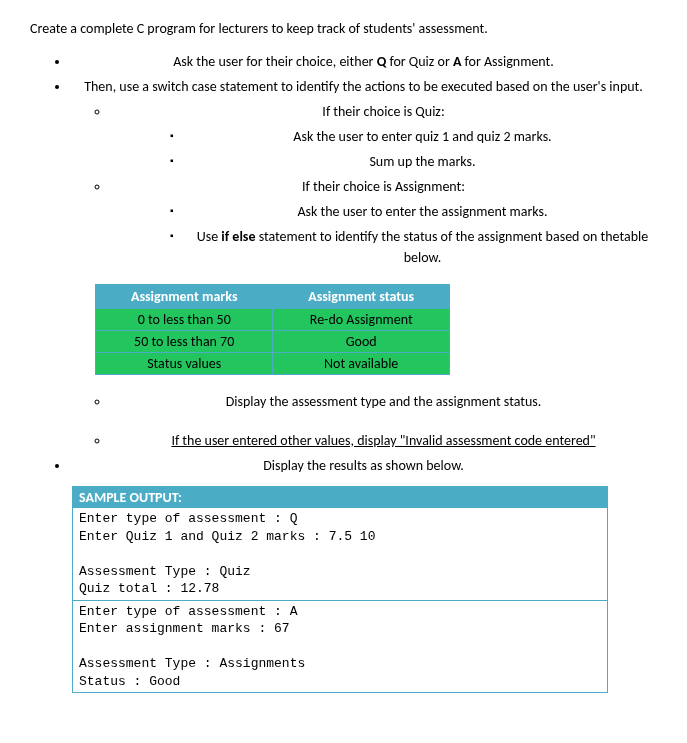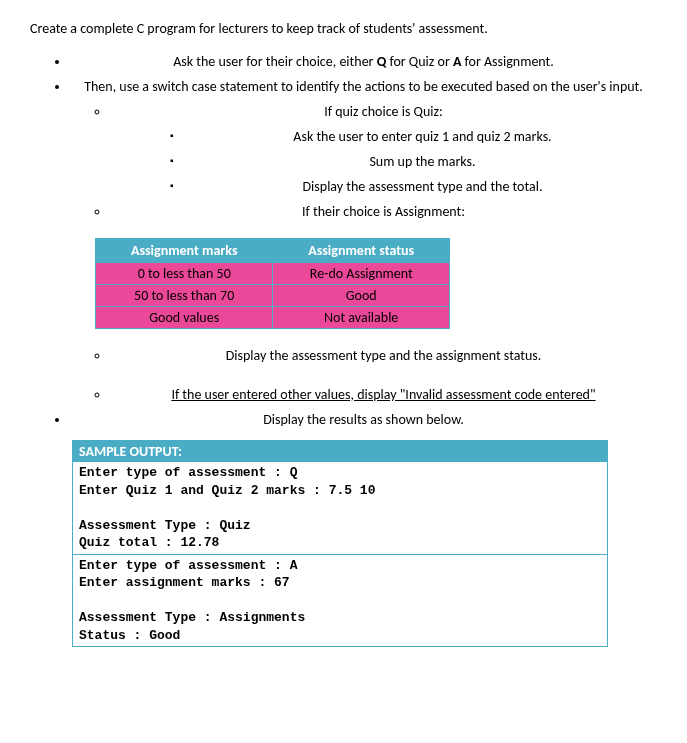--- a/index.html
+++ b/index.html
@@ -64,21 +64,21 @@
       background: #4bacc6;
       color: #fff;
       font-weight: bold;
       border: 1px solid #4bacc6;
       padding: 3px 8px;
     }
     table.assess td {
       border: 1px solid #4bacc6;
       padding: 2px 8px;
       text-align: center;
-      background: #ec4899;
+      background: #22c55e;
     }
     .sample-box {
       border: 1px solid #4bacc6;
       margin: 10px 0 0 42px;
       width: 536px;
     }
     .sample-header {
       background: #4bacc6;
       color: #fff;
       font-weight: bold;
@@ -87,48 +87,52 @@
       font-size: 14px;
     }
     .sample-body {
       font-family: "Courier New", monospace;
       font-size: 13px;
       line-height: 1.35;
       padding: 0;
     }
     .sample-block {
       padding: 2px 6px;
-      font-weight: bold;
     }
     .sample-divider {
       border-top: 1px solid #4bacc6;
     }
   </style>
 </head>
 <body>
 
 <p class="title">Create a complete C program for lecturers to keep track of students' assessment.</p>
 
 <ul class="level1">
   <li>
     <span>Ask the user for their choice, either </span><span class="bold">Q</span><span> for Quiz or </span><span class="bold">A</span><span> for Assignment.</span>
   </li>
   <li>
     <span>Then, use a switch case statement to identify the actions to be executed based on the user's input.</span>
     <ul class="level2">
       <li>
-        <span>If quiz choice is Quiz:</span>
+        <span>If their choice is Quiz:</span>
         <ul class="level3">
           <li>Ask the user to enter quiz 1 and quiz 2 marks.</li>
           <li>Sum up the marks.</li>
-          <li>Display the assessment type and the total.</li>
         </ul>
       </li>
       <li>
         <span>If their choice is Assignment:</span>
+        <ul class="level3">
+          <li>Ask the user to enter the assignment marks.</li>
+          <li>
+            <span>Use </span><span class="bold">if else</span><span> statement to identify the status of the assignment based on thetable below.</span>
+          </li>
+        </ul>
       </li>
     </ul>
   </li>
 </ul>
 
 <table class="assess">
   <thead>
     <tr>
       <th>Assignment marks</th>
       <th>Assignment status</th>
@@ -137,21 +141,21 @@
   <tbody>
     <tr>
       <td>0 to less than 50</td>
       <td>Re-do Assignment</td>
     </tr>
     <tr>
       <td>50 to less than 70</td>
       <td>Good</td>
     </tr>
     <tr>
-      <td>Good values</td>
+      <td>Status values</td>
       <td>Not available</td>
     </tr>
   </tbody>
 </table>
 
 <ul class="level1" style="list-style:none; padding-left:40px;">
   <li style="list-style:none;">
     <ul class="level2">
       <li>Display the assessment type and the assignment status.</li>
     </ul>

